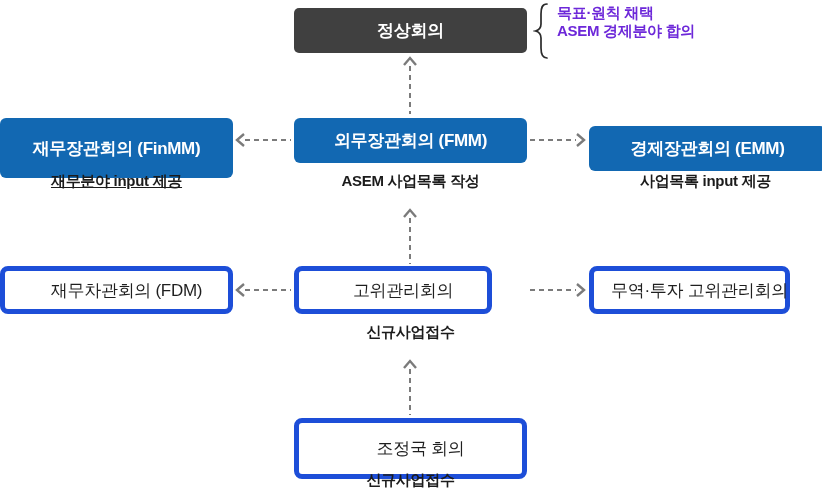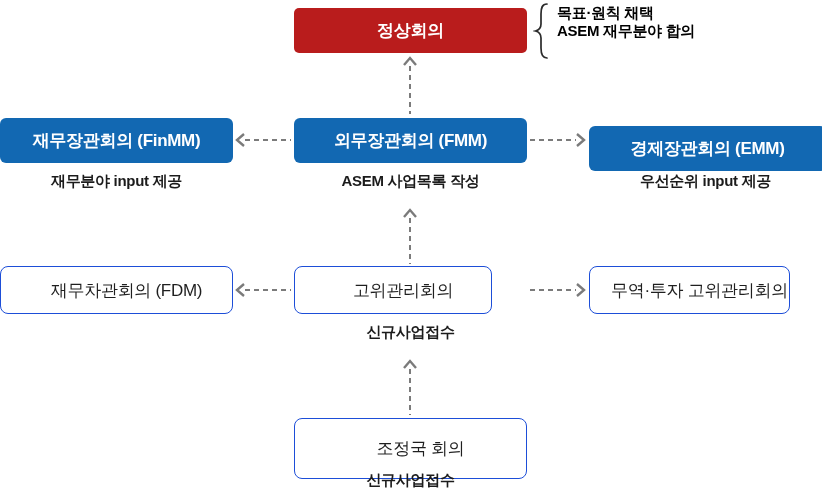--- a/index.html
+++ b/index.html
@@ -12,70 +12,70 @@
   }
   .box{
     position:absolute;
     display:flex;align-items:center;justify-content:center;
     box-sizing:border-box;
     font-size:17px;
     letter-spacing:-0.3px;
     white-space:nowrap;
   }
   .box.navy{
-    background:#b91c1c;color:#ffffff;font-weight:700;border-radius:5px;
+    background:#404040;color:#ffffff;font-weight:700;border-radius:5px;
   }
   .box.blue{
     background:#1268b2;color:#ffffff;font-weight:700;border-radius:6px;
   }
   .box.plain{
-    background:#ffffff;border:1px solid #1d4ed8;color:#1f1f1f;
+    background:#ffffff;border:5px solid #1d4ed8;color:#1f1f1f;
     font-weight:400;border-radius:8px;padding-left:20px;
   }
   .caption{
     position:absolute;
     font-size:15px;font-weight:700;color:#1b1b1b;
     text-align:center;letter-spacing:-0.3px;
     height:20px;line-height:20px;white-space:nowrap;
   }
   .arrow{position:absolute;}
   .outcomes{
     position:absolute;left:557px;top:4px;
-    font-size:15px;font-weight:700;color:#000000;
+    font-size:15px;font-weight:700;color:#6d28d9;
     line-height:17.5px;letter-spacing:-0.3px;white-space:nowrap;
   }
   .brace{position:absolute;left:533px;top:2px;}
 </style>
 </head>
 <body>
 
 <div class="canvas">
 
   <div class="box navy" style="left:294px;top:8px;width:233px;height:45px;">
     <span>정상회의</span>
   </div>
 
   <div class="brace">
     <svg width="18" height="58" viewBox="0 0 18 58">
       <path d="M 14 2 C 9 2 8 6 8 12 L 8 22 C 8 27 4 28.6 2.5 29 C 4 29.4 8 31 8 36 L 8 46 C 8 52 9 56 14 56" fill="none" stroke="#2b2b2b" stroke-width="1.7" stroke-linecap="round"></path>
     </svg>
   </div>
   <div class="outcomes">
     <div>목표·원칙 채택</div>
-    <div>ASEM 재무분야 합의</div>
+    <div>ASEM 경제분야 합의</div>
   </div>
 
   <div class="arrow" style="left:401px;top:56px;">
     <svg width="18" height="58" viewBox="0 0 18 58">
       <line x1="9" y1="10" x2="9" y2="58" stroke="#7b7b7b" stroke-width="2" stroke-dasharray="5 4"></line>
       <polyline points="3,9 9,2 15,9" fill="none" stroke="#7b7b7b" stroke-width="2.4"></polyline>
     </svg>
   </div>
 
-  <div class="box blue" style="left:0px;top:118px;width:233px;height:45px;">
+  <div class="box blue" style="left:0px;top:118px;width:233px;height:60px;">
     <span>재무장관회의 (FinMM)</span>
   </div>
   <div class="box blue" style="left:294px;top:118px;width:233px;height:45px;text-align:right;">
     <span>외무장관회의 (FMM)</span>
   </div>
   <div class="box blue" style="left:589px;top:126px;width:237px;height:45px;">
     <span>경제장관회의 (EMM)</span>
   </div>
 
   <div class="arrow" style="left:235px;top:131px;">
@@ -84,23 +84,23 @@
       <polyline points="9,3 2,9 9,15" fill="none" stroke="#7b7b7b" stroke-width="2.4"></polyline>
     </svg>
   </div>
   <div class="arrow" style="left:530px;top:131px;">
     <svg width="56" height="18" viewBox="0 0 56 18">
       <line x1="0" y1="9" x2="46" y2="9" stroke="#7b7b7b" stroke-width="2" stroke-dasharray="5 4"></line>
       <polyline points="47,3 54,9 47,15" fill="none" stroke="#7b7b7b" stroke-width="2.4"></polyline>
     </svg>
   </div>
 
-  <div class="caption" style="left:0px;top:171px;width:233px;">재무분야 input 제공</div>
+  <div class="caption" style="left:0px;top:171px;width:233px;text-decoration:underline;">재무분야 input 제공</div>
   <div class="caption" style="left:294px;top:171px;width:233px;">ASEM 사업목록 작성</div>
-  <div class="caption" style="left:589px;top:171px;width:233px;">우선순위 input 제공</div>
+  <div class="caption" style="left:589px;top:171px;width:233px;">사업목록 input 제공</div>
 
   <div class="arrow" style="left:401px;top:208px;">
     <svg width="18" height="56" viewBox="0 0 18 56">
       <line x1="9" y1="10" x2="9" y2="56" stroke="#7b7b7b" stroke-width="2" stroke-dasharray="5 4"></line>
       <polyline points="3,9 9,2 15,9" fill="none" stroke="#7b7b7b" stroke-width="2.4"></polyline>
     </svg>
   </div>
 
   <div class="box plain" style="left:0px;top:266px;width:233px;height:48px;">
     <span>재무차관회의 (FDM)</span>

